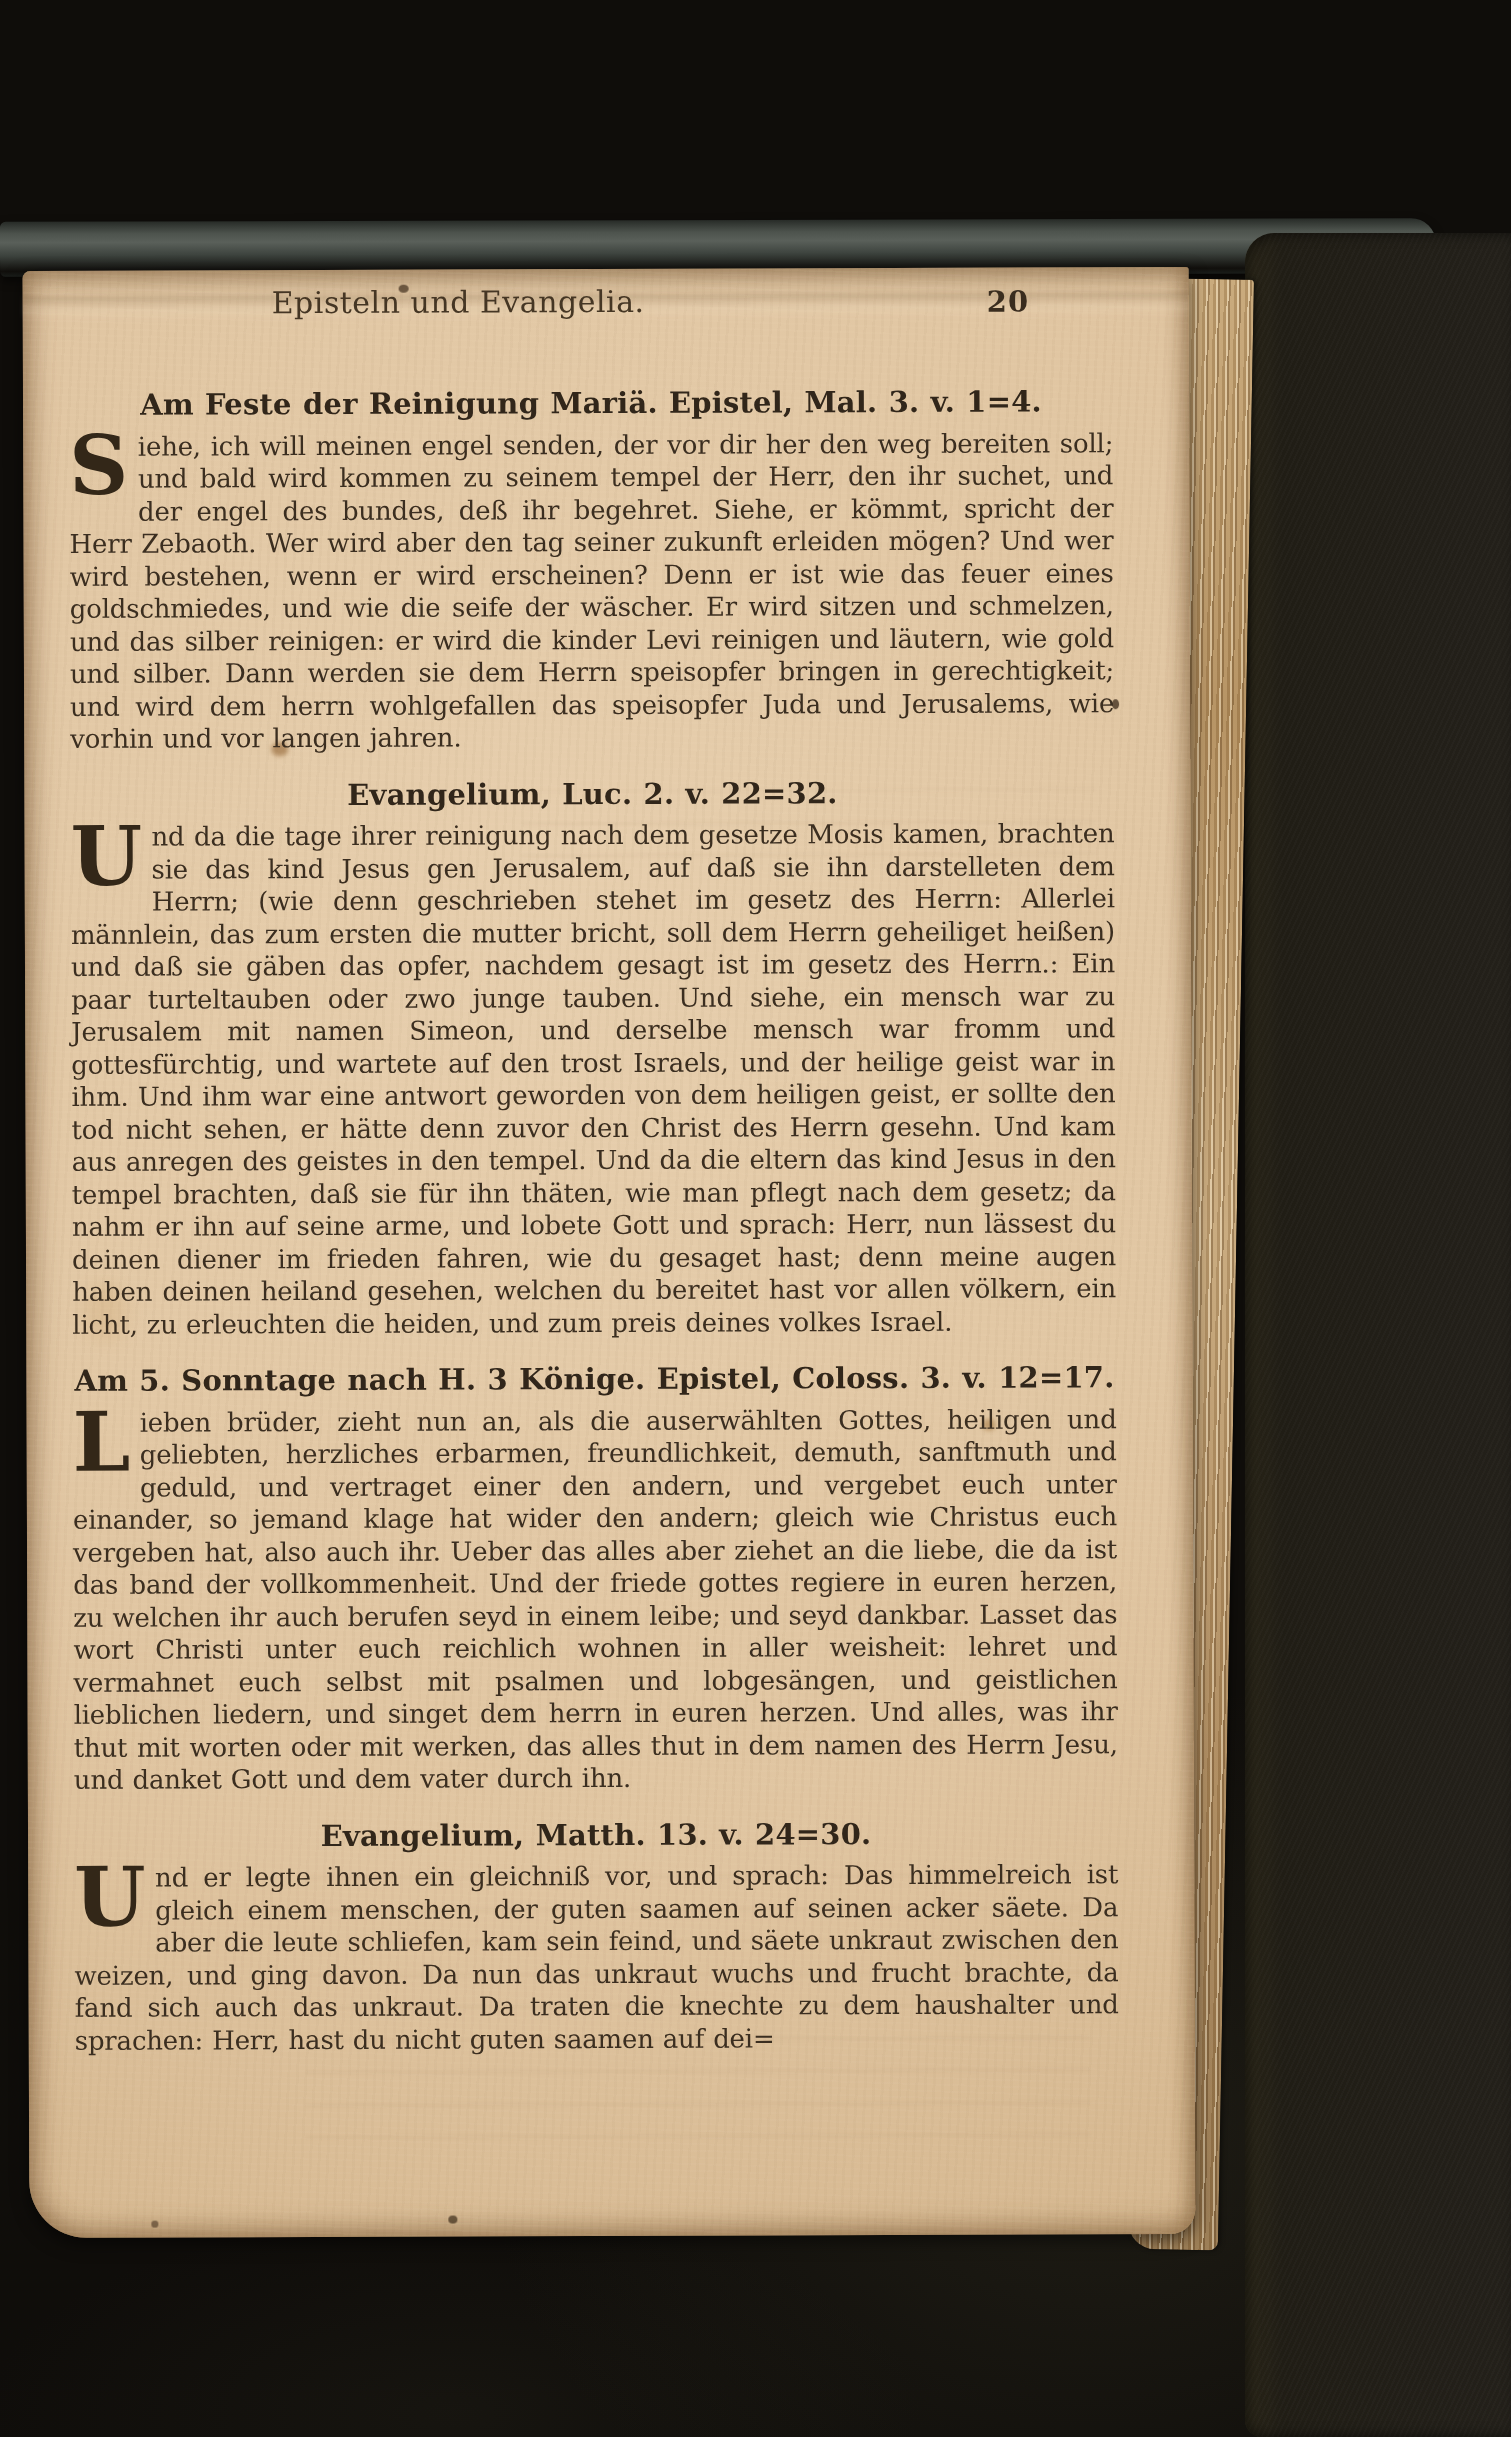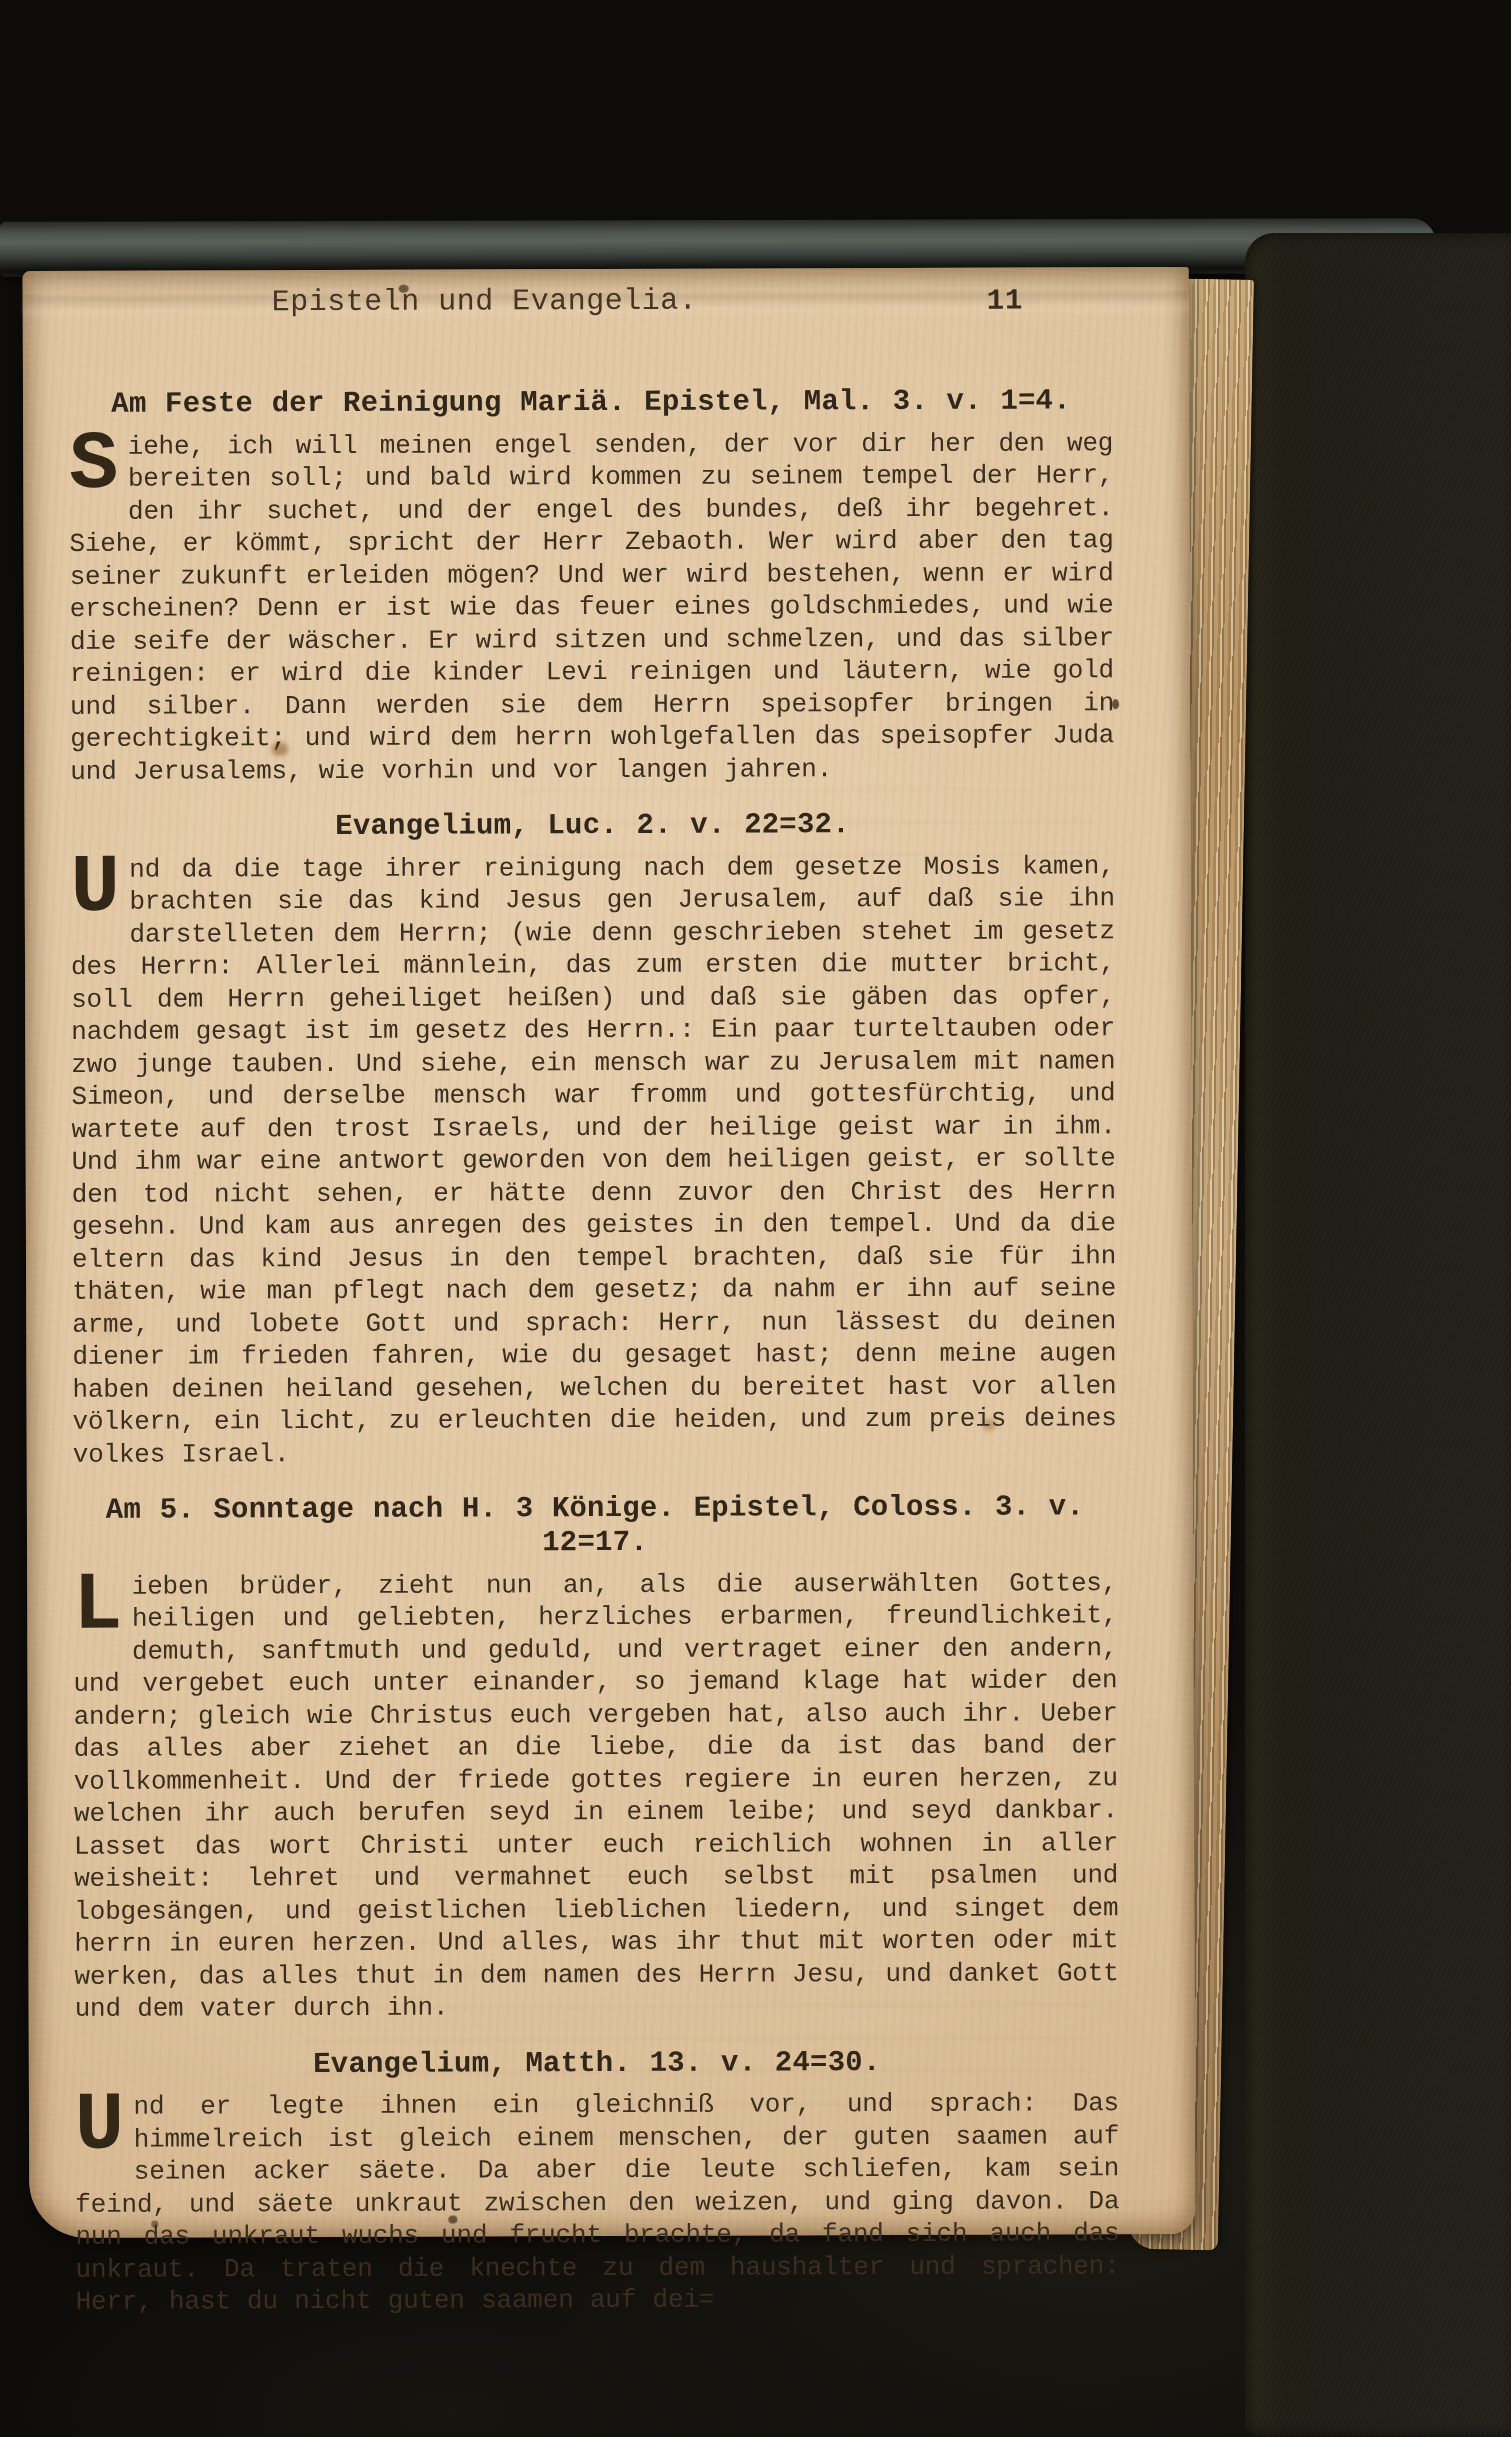--- a/index.html
+++ b/index.html
@@ -1,21 +1,21 @@
 <!DOCTYPE html>
 <html><head>
 <meta charset="utf-8">
 <style>
   html,body{margin:0;padding:0;}
   body{
     width:1511px;height:2438px;position:relative;overflow:hidden;
     background:#0f0d0a;
     font-family:"DejaVu Serif", serif;
   }
-  .scene{position:absolute;inset:0;font-family:Liberation Mono, monospace;}
+  .scene{position:absolute;inset:0;}
   .bg-sheen{
     position:absolute;inset:0;
     background:
       radial-gradient(ellipse 860px 669px at 72% 88%, rgba(58,56,40,.35), transparent 70%),
       radial-gradient(ellipse 669px 287px at 30% 99%, rgba(40,38,28,.30), transparent 70%);
   }
   
   .cover-top{
     position:absolute;left:0;top:220px;width:1436px;height:55px;
     background:linear-gradient(180deg,#272b27 0%,#4d534d 22%,#5a605a 38%,#3c423d 62%,#23272313 90%,#1a1d1a 100%);
@@ -128,21 +128,21 @@
     <div class="stain s2"></div>
     <div class="stain s3"></div>
     <div class="stain s4"></div>
     <div class="stain s5"></div>
     <div class="stain s6"></div>
     <div class="stain s7"></div>
     <div class="ghost g1"></div>
     <div class="ghost g2"></div>
 
     <div class="running-head">Episteln und Evangelia.</div>
-    <div class="page-number">11</div>
+    <div class="page-number">20</div>
 
     <div class="content">
       <h2 class="sec-head first">Am Feste der Reinigung Mariä.  Epistel, Mal. 3. v. 1=4.</h2>
       <p class="sec-body dropcap">Siehe, ich will meinen engel senden, der vor dir her den weg bereiten soll; und bald wird kommen zu seinem tempel der Herr, den ihr suchet, und der engel des bundes, deß ihr begehret. Siehe, er kömmt, spricht der Herr Zebaoth. Wer wird aber den tag seiner zukunft erleiden mögen? Und wer wird bestehen, wenn er wird erscheinen? Denn er ist wie das feuer eines goldschmiedes, und wie die seife der wäscher. Er wird sitzen und schmelzen, und das silber reinigen: er wird die kinder Levi reinigen und läutern, wie gold und silber. Dann werden sie dem Herrn speisopfer bringen in gerechtigkeit; und wird dem herrn wohlgefallen das speisopfer Juda und Jerusalems, wie vorhin und vor langen jahren.</p>
 
       <h2 class="sec-head">Evangelium, Luc. 2. v. 22=32.</h2>
       <p class="sec-body dropcap">Und da die tage ihrer reinigung nach dem gesetze Mosis kamen, brachten sie das kind Jesus gen Jerusalem, auf daß sie ihn darstelleten dem Herrn; (wie denn geschrieben stehet im gesetz des Herrn: Allerlei männlein, das zum ersten die mutter bricht, soll dem Herrn geheiliget heißen) und daß sie gäben das opfer, nachdem gesagt ist im gesetz des Herrn.: Ein paar turteltauben oder zwo junge tauben. Und siehe, ein mensch war zu Jerusalem mit namen Simeon, und derselbe mensch war fromm und gottesfürchtig, und wartete auf den trost Israels, und der heilige geist war in ihm. Und ihm war eine antwort geworden von dem heiligen geist, er sollte den tod nicht sehen, er hätte denn zuvor den Christ des Herrn gesehn. Und kam aus anregen des geistes in den tempel. Und da die eltern das kind Jesus in den tempel brachten, daß sie für ihn thäten, wie man pflegt nach dem gesetz; da nahm er ihn auf seine arme, und lobete Gott und sprach: Herr, nun lässest du deinen diener im frieden fahren, wie du gesaget hast; denn meine augen haben deinen heiland gesehen, welchen du bereitet hast vor allen völkern, ein licht, zu erleuchten die heiden, und zum preis deines volkes Israel.</p>
 
       <h2 class="sec-head">Am 5. Sonntage nach H. 3 Könige.  Epistel, Coloss. 3. v. 12=17.</h2>
       <p class="sec-body dropcap">Lieben brüder, zieht nun an, als die auserwählten Gottes, heiligen und geliebten, herzliches erbarmen, freundlichkeit, demuth, sanftmuth und geduld, und vertraget einer den andern, und vergebet euch unter einander, so jemand klage hat wider den andern; gleich wie Christus euch vergeben hat, also auch ihr. Ueber das alles aber ziehet an die liebe, die da ist das band der vollkommenheit. Und der friede gottes regiere in euren herzen, zu welchen ihr auch berufen seyd in einem leibe; und seyd dankbar. Lasset das wort Christi unter euch reichlich wohnen in aller weisheit: lehret und vermahnet euch selbst mit psalmen und lobgesängen, und geistlichen lieblichen liedern, und singet dem herrn in euren herzen. Und alles, was ihr thut mit worten oder mit werken, das alles thut in dem namen des Herrn Jesu, und danket Gott und dem vater durch ihn.</p>

